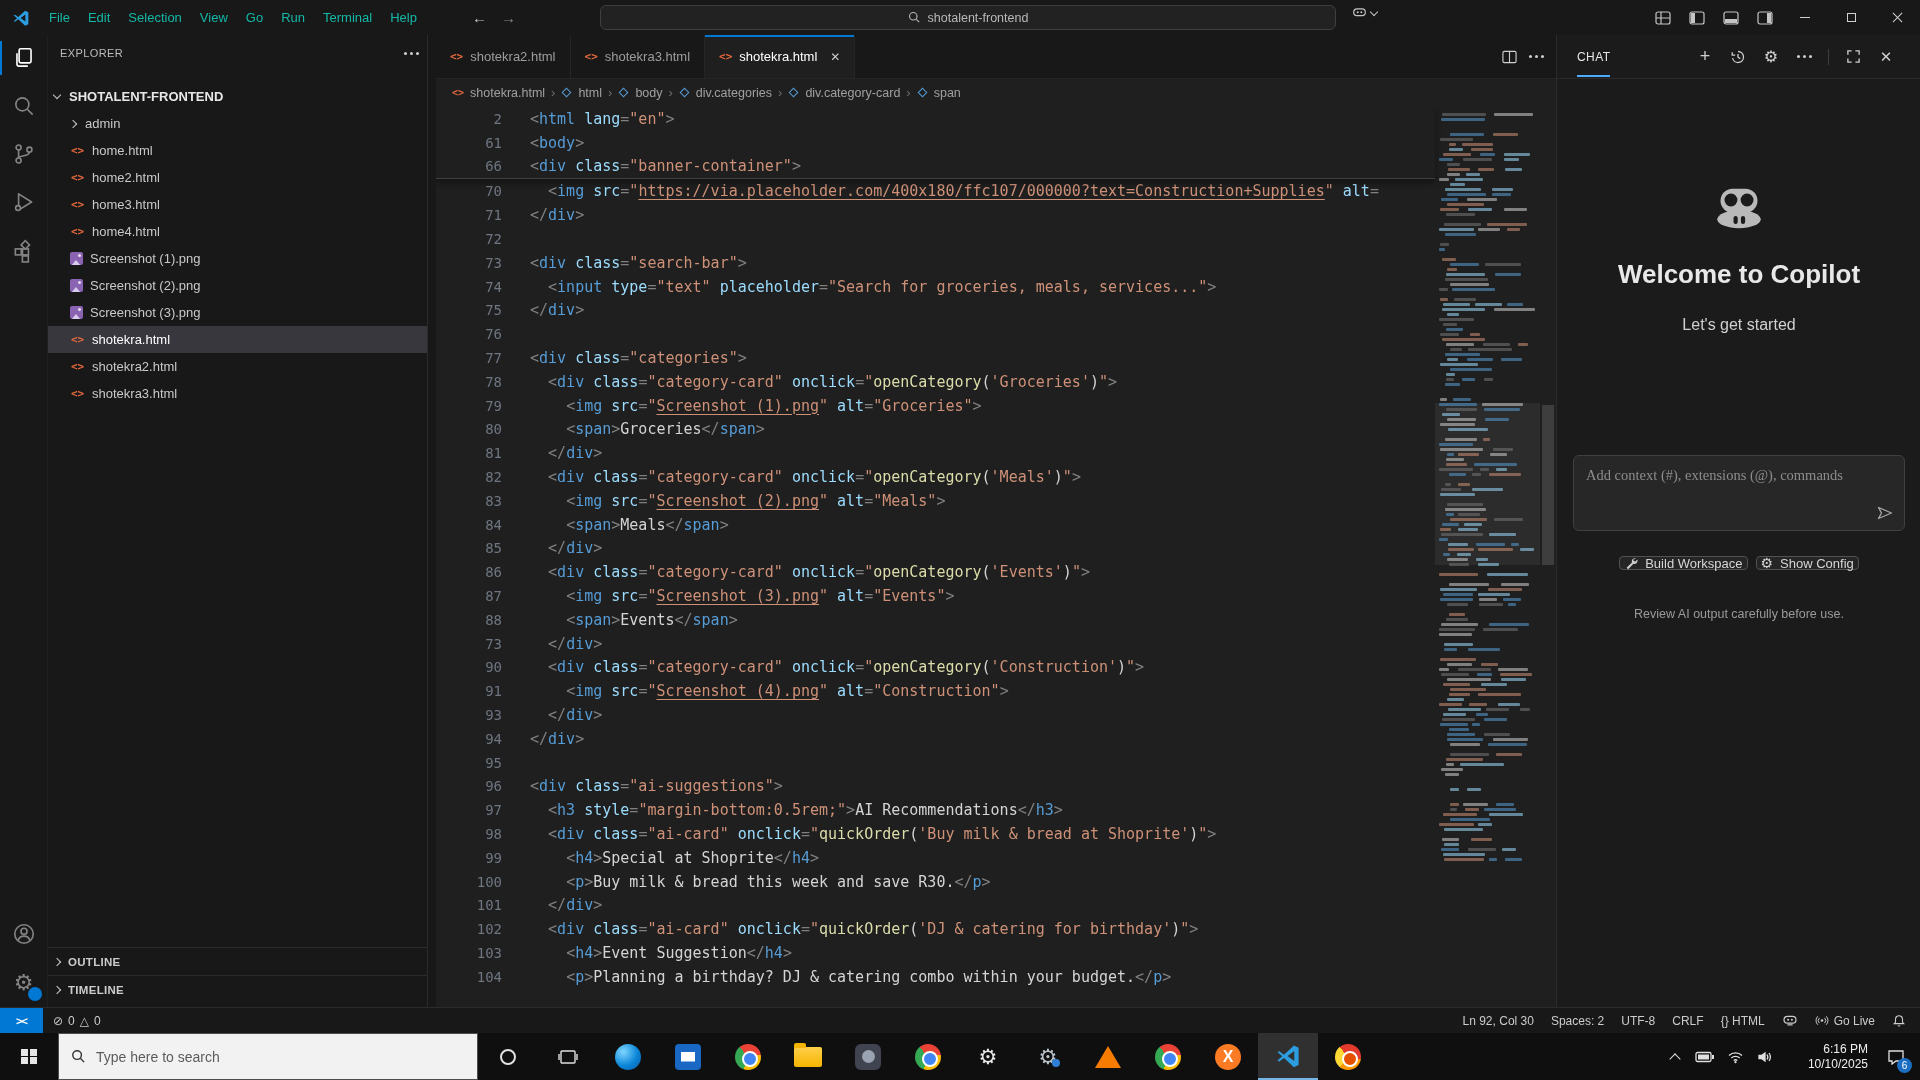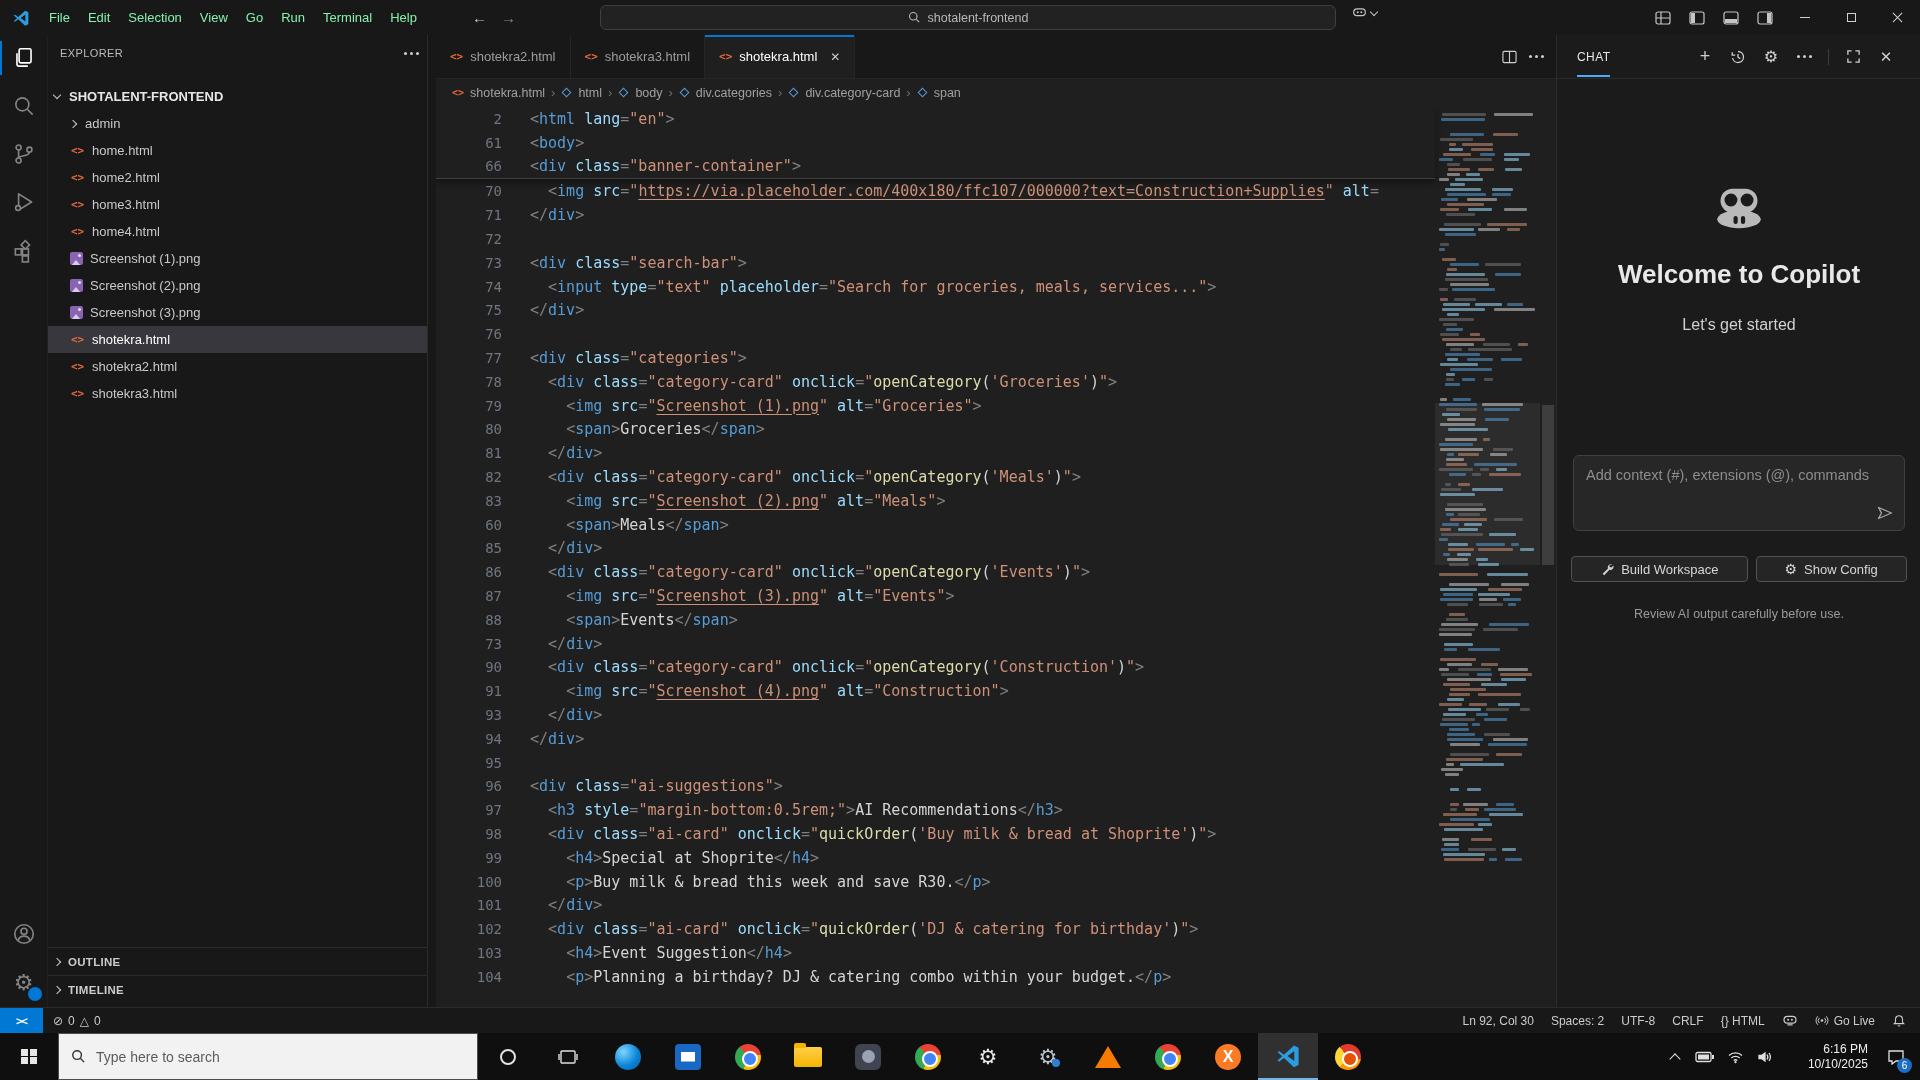--- a/index.html
+++ b/index.html
@@ -4,21 +4,21 @@
 <style>
   *{margin:0;padding:0;box-sizing:border-box}
   html,body{background:#000}
   body{font-family:"Liberation Sans",sans-serif;-webkit-font-smoothing:antialiased}
   .screen{position:relative;width:1920px;height:1080px;background:#181818;overflow:hidden;color:#ccc}
 
   
   .titlebar{position:absolute;left:0;top:0;width:1920px;height:35px;background:#181818;display:flex;align-items:center;z-index:30}
   .vsc-logo{width:18px;height:18px;margin:0 10px 0 12px;flex:0 0 auto}
   .menus{display:flex;align-items:center}
-  .menu{padding:0 9px;font-size:13px;color:#86efac;line-height:35px;cursor:default}
+  .menu{padding:0 9px;font-size:13px;color:#14b8a6;line-height:35px;cursor:default}
   .navarrows{display:flex;gap:14px;margin-left:46px;font-size:15px;color:#c5c5c5}
   .navarrows .fwd{color:#8a8a8a}
   .cmdcenter{position:absolute;left:600px;top:5px;width:736px;height:25px;background:#222;border:1px solid #3f3f3f;border-radius:6px;display:flex;align-items:center;justify-content:center;gap:7px;font-size:12.5px;color:#b8b8b8}
   .copilot-menu{position:absolute;left:1352px;top:7px;display:flex;align-items:center;gap:4px}
   .layouts{position:absolute;right:138px;top:0;height:35px;display:flex;align-items:center}
   .layouts .lic{width:34px;height:35px;display:flex;align-items:center;justify-content:center}
   .winbtns{position:absolute;right:0;top:0;height:35px;display:flex}
   .winbtn{width:46px;height:35px;display:flex;align-items:center;justify-content:center}
   .wb-min{width:10px;height:1px;background:#d0d0d0}
   .wb-max{width:9px;height:9px;border:1px solid #d0d0d0}
@@ -96,25 +96,25 @@
   .chat{position:absolute;left:1556px;top:35px;width:364px;height:972px;background:#1b1b1b;border-left:1px solid #2b2b2b}
   .chat-head{height:44px;display:flex;align-items:center;padding:0 25px 0 20px;border-bottom:1px solid #2b2b2b}
   .chat-tab{font-size:12px;color:#e7e7e7;letter-spacing:.4px;padding:13px 0 11px;border-bottom:2px solid #4daafc}
   .chat-acts{margin-left:auto;display:flex;align-items:center;gap:15px;color:#cfcfcf}
   .ca{display:flex;align-items:center;justify-content:center;width:18px;height:18px;font-size:15px}
   .ca.sepline{width:1px;height:16px;background:#3c3c3c}
   .chat-center{position:absolute;left:0;top:150px;width:364px;text-align:center}
   .chat-title{margin-top:28px;font-size:26px;font-weight:bold;color:#e8e8e8;font-family:"Liberation Sans",sans-serif}
   .chat-sub{margin-top:26px;font-size:16px;color:#d0d0d0}
   .chat-input{position:absolute;left:16px;top:420px;width:332px;height:76px;background:#272727;border:1px solid #404040;border-radius:6px;padding:10px 12px}
-  .chat-input input{width:100%;background:transparent;border:none;outline:none;font-size:14.5px;color:#cfcfcf;font-family:Liberation Sans, sans-serif}
+  .chat-input input{width:100%;background:transparent;border:none;outline:none;font-size:14.5px;color:#cfcfcf;font-family:Liberation Serif, serif}
   .chat-input input::placeholder{color:#8d8d8d}
   .send{position:absolute;right:10px;bottom:8px}
   .chat-btns{position:absolute;left:0;top:521px;width:364px;display:flex;justify-content:center;gap:8px}
-  .cbtn{display:flex;align-items:center;gap:7px;height:26px;padding:0 28px;background:#252525;border:1px solid #525252;border-radius:4px;font-size:13px;color:#d6d6d6}
+  .cbtn{display:flex;align-items:center;gap:7px;height:14px;padding:0 4px;background:#252525;border:1px solid #525252;border-radius:4px;font-size:13px;color:#d6d6d6}
   .chat-note{position:absolute;left:0;top:572px;width:364px;text-align:center;font-size:12.5px;color:#9a9a9a}
 
   
   .statusbar{position:absolute;left:0;top:1007px;width:1920px;height:26px;background:#181818;border-top:1px solid #2b2b2b;display:flex;align-items:center;font-size:12px;color:#cccccc;z-index:30}
   .remote{width:43px;height:100%;background:#0078d4;color:#fff;display:flex;align-items:center;justify-content:center;font-size:11px;font-weight:bold;letter-spacing:-1px}
   .sb-left{display:flex;align-items:center;gap:5px;padding-left:10px}
   .sb-right{margin-left:auto;display:flex;align-items:center;gap:17px;padding-right:14px}
   .sb-item{display:flex;align-items:center;gap:5px}
   .glyph{font-family:"DejaVu Sans",sans-serif}
 
@@ -489,21 +489,21 @@
           </div>
           <div class="line">
             <span class="ln">82</span>
             <span class="codetxt"><span class="tk-x">  </span><span class="tk-p">&lt;</span><span class="tk-t">div</span><span class="tk-x"> </span><span class="tk-a">class</span><span class="tk-p">=</span><span class="tk-s">"category-card"</span><span class="tk-x"> </span><span class="tk-a">onclick</span><span class="tk-p">=</span><span class="tk-s">"</span><span class="tk-f">openCategory</span><span class="tk-x">(</span><span class="tk-s">'Meals'</span><span class="tk-x">)</span><span class="tk-s">"</span><span class="tk-p">&gt;</span></span>
           </div>
           <div class="line">
             <span class="ln">83</span>
             <span class="codetxt"><span class="tk-x">    </span><span class="tk-p">&lt;</span><span class="tk-t">img</span><span class="tk-x"> </span><span class="tk-a">src</span><span class="tk-p">=</span><span class="tk-s">"</span><span class="tk-l">Screenshot (2).png</span><span class="tk-s">"</span><span class="tk-x"> </span><span class="tk-a">alt</span><span class="tk-p">=</span><span class="tk-s">"Meals"</span><span class="tk-p">&gt;</span></span>
           </div>
           <div class="line">
-            <span class="ln">60</span>
+            <span class="ln">84</span>
             <span class="codetxt"><span class="tk-x">    </span><span class="tk-p">&lt;</span><span class="tk-t">span</span><span class="tk-p">&gt;</span><span class="tk-x">Meals</span><span class="tk-p">&lt;/</span><span class="tk-t">span</span><span class="tk-p">&gt;</span></span>
           </div>
           <div class="line">
             <span class="ln">85</span>
             <span class="codetxt"><span class="tk-x">  </span><span class="tk-p">&lt;/</span><span class="tk-t">div</span><span class="tk-p">&gt;</span></span>
           </div>
           <div class="line">
             <span class="ln">86</span>
             <span class="codetxt"><span class="tk-x">  </span><span class="tk-p">&lt;</span><span class="tk-t">div</span><span class="tk-x"> </span><span class="tk-a">class</span><span class="tk-p">=</span><span class="tk-s">"category-card"</span><span class="tk-x"> </span><span class="tk-a">onclick</span><span class="tk-p">=</span><span class="tk-s">"</span><span class="tk-f">openCategory</span><span class="tk-x">(</span><span class="tk-s">'Events'</span><span class="tk-x">)</span><span class="tk-s">"</span><span class="tk-p">&gt;</span></span>
           </div>

